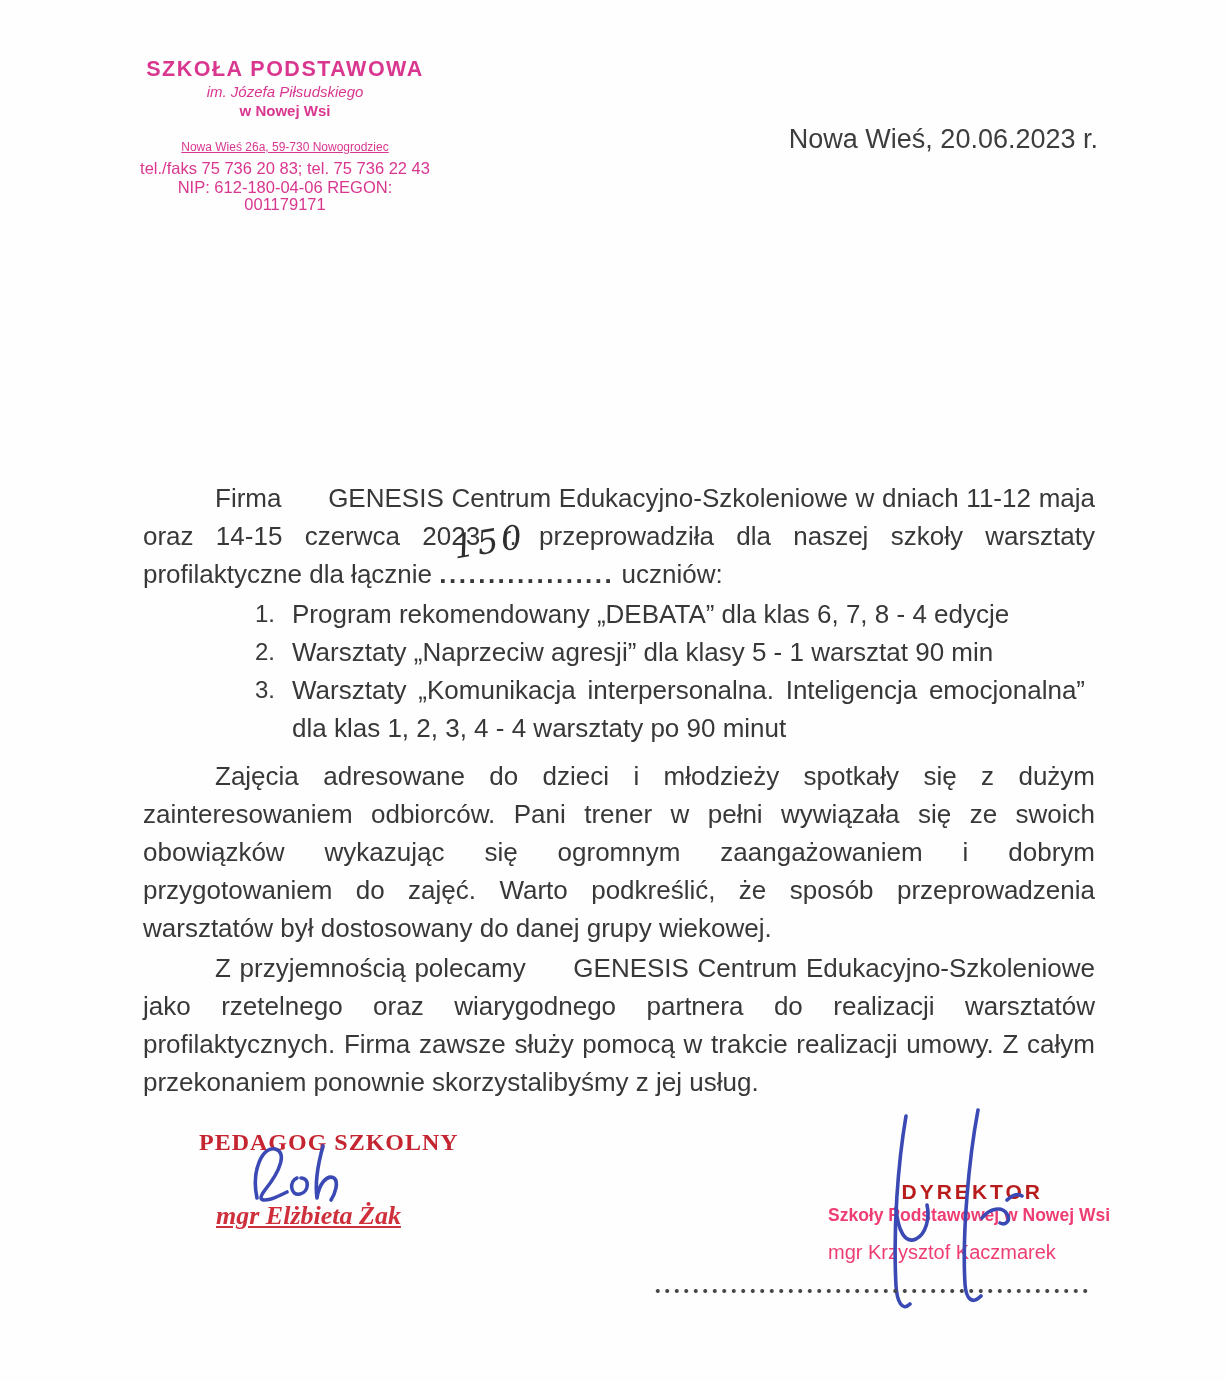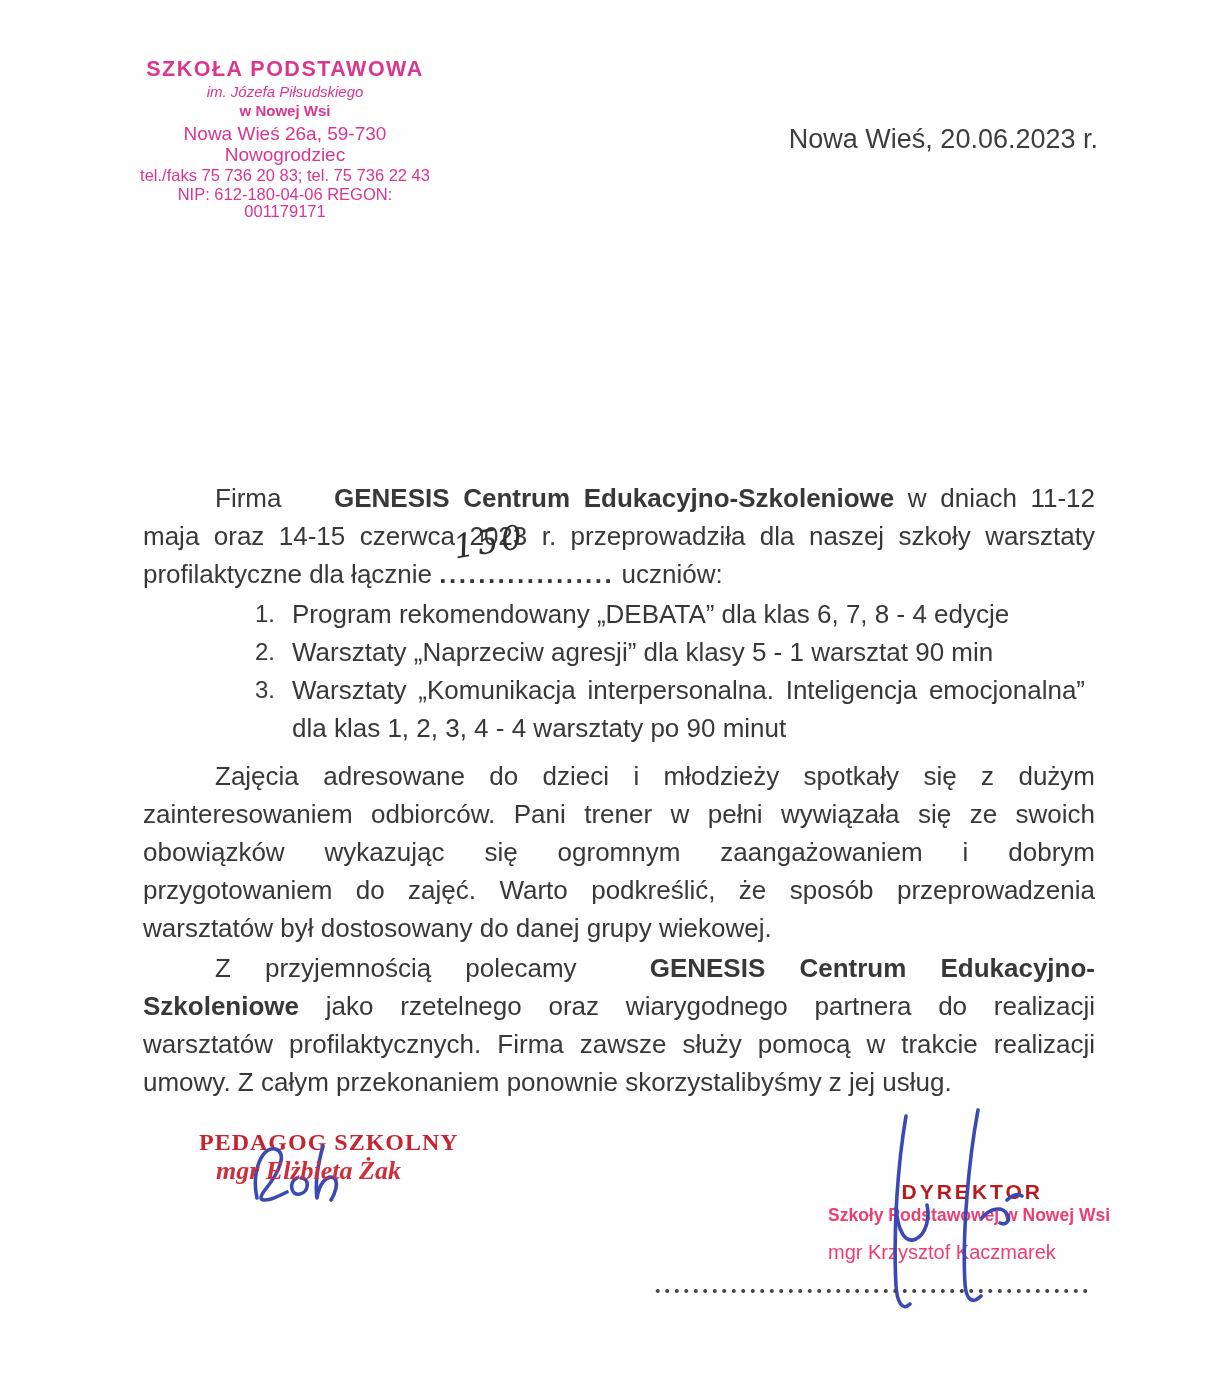--- a/index.html
+++ b/index.html
@@ -7,56 +7,56 @@
     position:relative; width:1228px; height:1381px;
     background:#fefefe; overflow:hidden;
     font-family:"Liberation Sans", sans-serif; color:#383838;
   }
 
   
   .stamp { position:absolute; left:140px; top:57px; width:290px; text-align:center; color:#d9368f; }
   .stamp .l1 { font-size:21.5px; font-weight:bold; letter-spacing:1.5px; line-height:25px; }
   .stamp .l2 { font-size:15px; font-weight:normal; font-style:italic; line-height:19px; }
   .stamp .l3 { font-size:15px; font-weight:bold; line-height:19px; }
-  .stamp .l4 { font-size:19px; line-height:21px; margin-top:3px; }
+  .stamp .l4 { font-size:12px; line-height:21px; margin-top:17px;text-decoration:underline; }
   .stamp .l5 { font-size:16.5px; line-height:21px; }
   .stamp .l6 { font-size:16.5px; line-height:17px; }
 
   
   .dateline { position:absolute; top:124px; left:0; width:1098px; text-align:right; font-size:27px; color:#3d3d3d; }
 
   
   .title { position:absolute; top:356px; left:0; width:100%; text-align:center; font-size:41px; font-weight:bold; color:#333333; letter-spacing:0.5px; }
 
   
   .para { position:absolute; left:143px; width:952px; margin:0; font-size:26px; line-height:38px; text-align:justify; text-indent:72px; color:#383838; }
   #p1 { top:479px; }
   #p2 { top:757px; }
   #p3 { top:949px; }
-  .para b { font-weight:bold;margin-left:39px; }
+  .para b { font-weight:normal;margin-left:39px; }
 
   
   .blank { position:relative; white-space:nowrap; }
   .blank .dots { letter-spacing:2.5px; font-weight:bold; }
   .hw-count {
     position:absolute; left:14px; top:-34px;
     font-family:"DejaVu Serif", serif; font-style:italic;
     font-size:33px; letter-spacing:3px; color:#2e2e2e;
     transform:rotate(-9deg); text-indent:0; line-height:33px;
   }
 
   
   .wlist { position:absolute; left:255px; top:595px; width:830px; }
   .wrow { display:flex; font-size:26px; line-height:38px; color:#383838; }
   .wnum { flex:none; width:37px; font-size:24px; }
   .wtext { flex:1; text-align:justify; }
 
   
   .ped-role { position:absolute; left:199px; top:1129px; font-family:"Liberation Serif", serif; font-weight:bold; font-size:24px; letter-spacing:1px; color:#c42531; }
-  .ped-name { position:absolute; left:216px; top:1156px; font-family:"Liberation Serif", serif; font-weight:bold; font-style:italic; font-size:26px; color:#cf2e3b; }
+  .ped-name { position:absolute; left:216px; top:1201px; font-family:"Liberation Serif", serif; font-weight:bold; font-style:italic; font-size:26px; color:#cf2e3b;text-decoration:underline; }
   .sig-left { position:absolute; left:235px; top:1136px; }
 
   .dir-role { position:absolute; left:828px; top:1180px; width:215px; text-align:right; font-size:21px; font-weight:bold; letter-spacing:3px; color:#b91c1c; }
   .dir-org  { position:absolute; left:828px; top:1205px; width:215px; text-align:center; font-size:17.5px; font-weight:bold; color:#ee3d72; white-space:nowrap; }
   .dir-name { position:absolute; left:828px; top:1241px; width:215px; text-align:center; font-size:20px; color:#ee3d72; white-space:nowrap; }
   .sig-right { position:absolute; left:850px; top:1088px; }
 
   .sig-line { position:absolute; left:653px; top:1288px; width:437px; height:6px;
     background-image:radial-gradient(circle, #46464b 1.8px, rgba(0,0,0,0) 2.2px);
     background-size:9.5px 6px; background-repeat:repeat-x; background-position:0 50%; }

